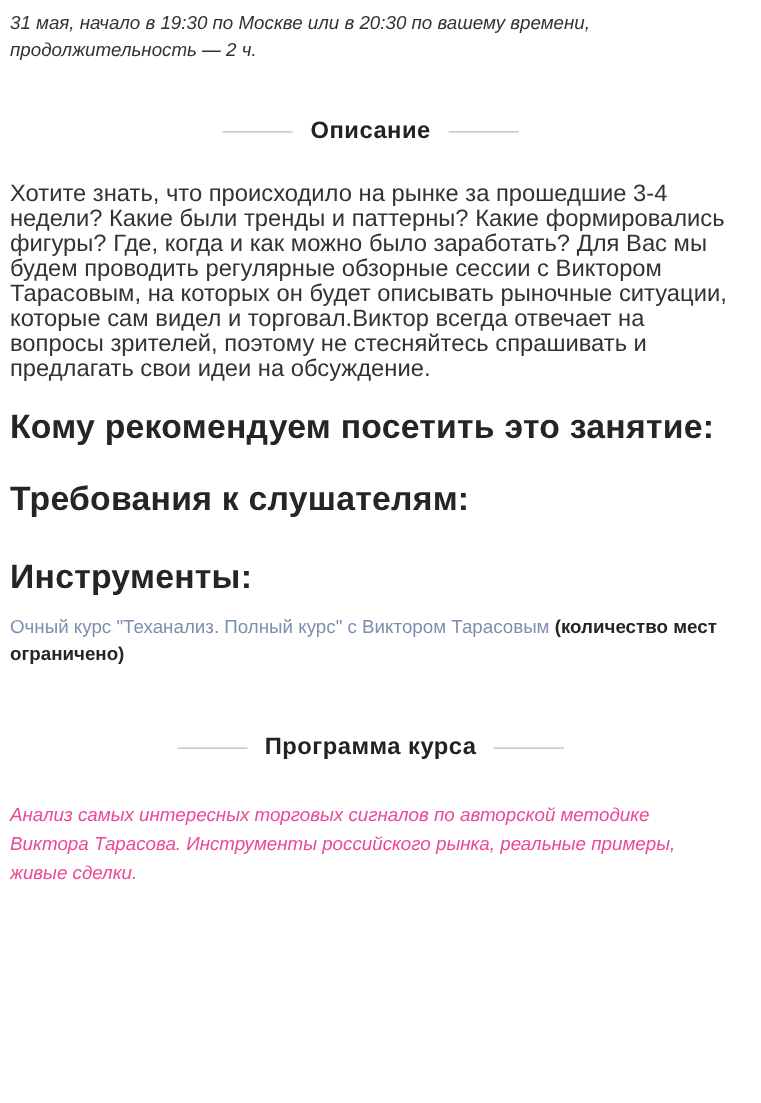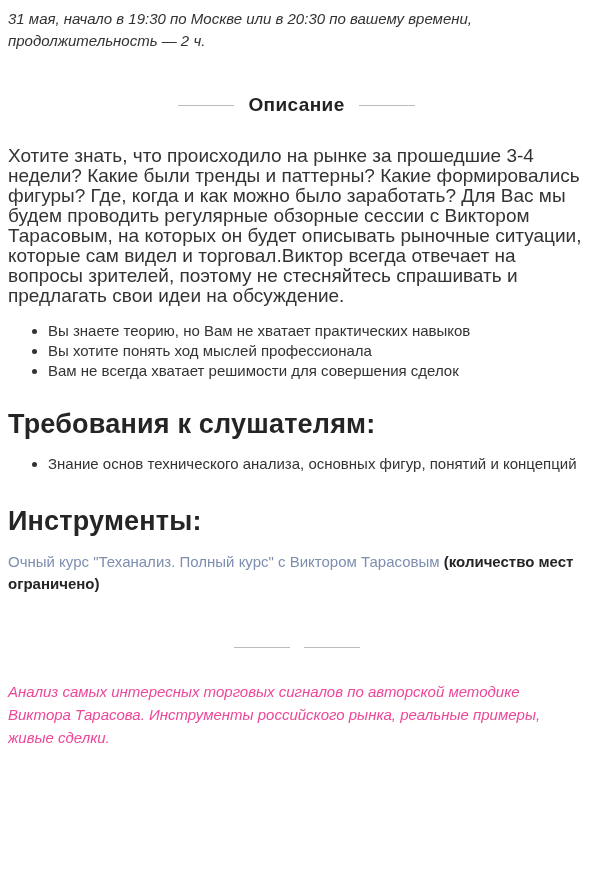--- a/index.html
+++ b/index.html
@@ -113,40 +113,34 @@
   <p class="intro">31 мая, начало в 19:30 по Москве или в 20:30 по вашему времени, продолжительность — 2 ч.</p>
 
   <div class="section-header sec-description">
     <span class="rule"></span>
     <span class="title">Описание</span>
     <span class="rule"></span>
   </div>
 
   <p class="body-par par-description">Хотите знать, что происходило на рынке за прошедшие 3-4 недели? Какие были тренды и паттерны? Какие формировались фигуры? Где, когда и как можно было заработать? Для Вас мы будем проводить регулярные обзорные сессии с Виктором Тарасовым, на которых он будет описывать рыночные ситуации, которые сам видел и торговал.Виктор всегда отвечает на вопросы зрителей, поэтому не стесняйтесь спрашивать и предлагать свои идеи на обсуждение.</p>
 
+  <h2 class="h-who">Кому рекомендуем посетить это занятие:</h2>
 
-  <ul class="bullets">
-    <li>Вы знаете теорию, но Вам не хватает практических навыков</li>
-    <li>Вы хотите понять ход мыслей профессионала</li>
-    <li>Вам не всегда хватает решимости для совершения сделок</li>
-  </ul>
 
   <h2 class="h-requirements">Требования к слушателям:</h2>
 
-  <ul class="bullets">
-    <li>Знание основ технического анализа, основных фигур, понятий и концепций</li>
-  </ul>
 
   <h2 class="h-recommend">Инструменты:</h2>
 
   <p class="link-par">
     <a href="#">Очный курс "Теханализ. Полный курс" с Виктором Тарасовым</a>
     <strong class="note">(количество мест ограничено)</strong>
   </p>
 
   <div class="section-header sec-program">
     <span class="rule"></span>
+    <span class="title">Программа курса</span>
     <span class="rule"></span>
   </div>
 
   <p class="program-par">Анализ самых интересных торговых сигналов по авторской методике Виктора Тарасова. Инструменты российского рынка, реальные примеры, живые сделки.</p>
 
 </div>
 
 </body></html>

